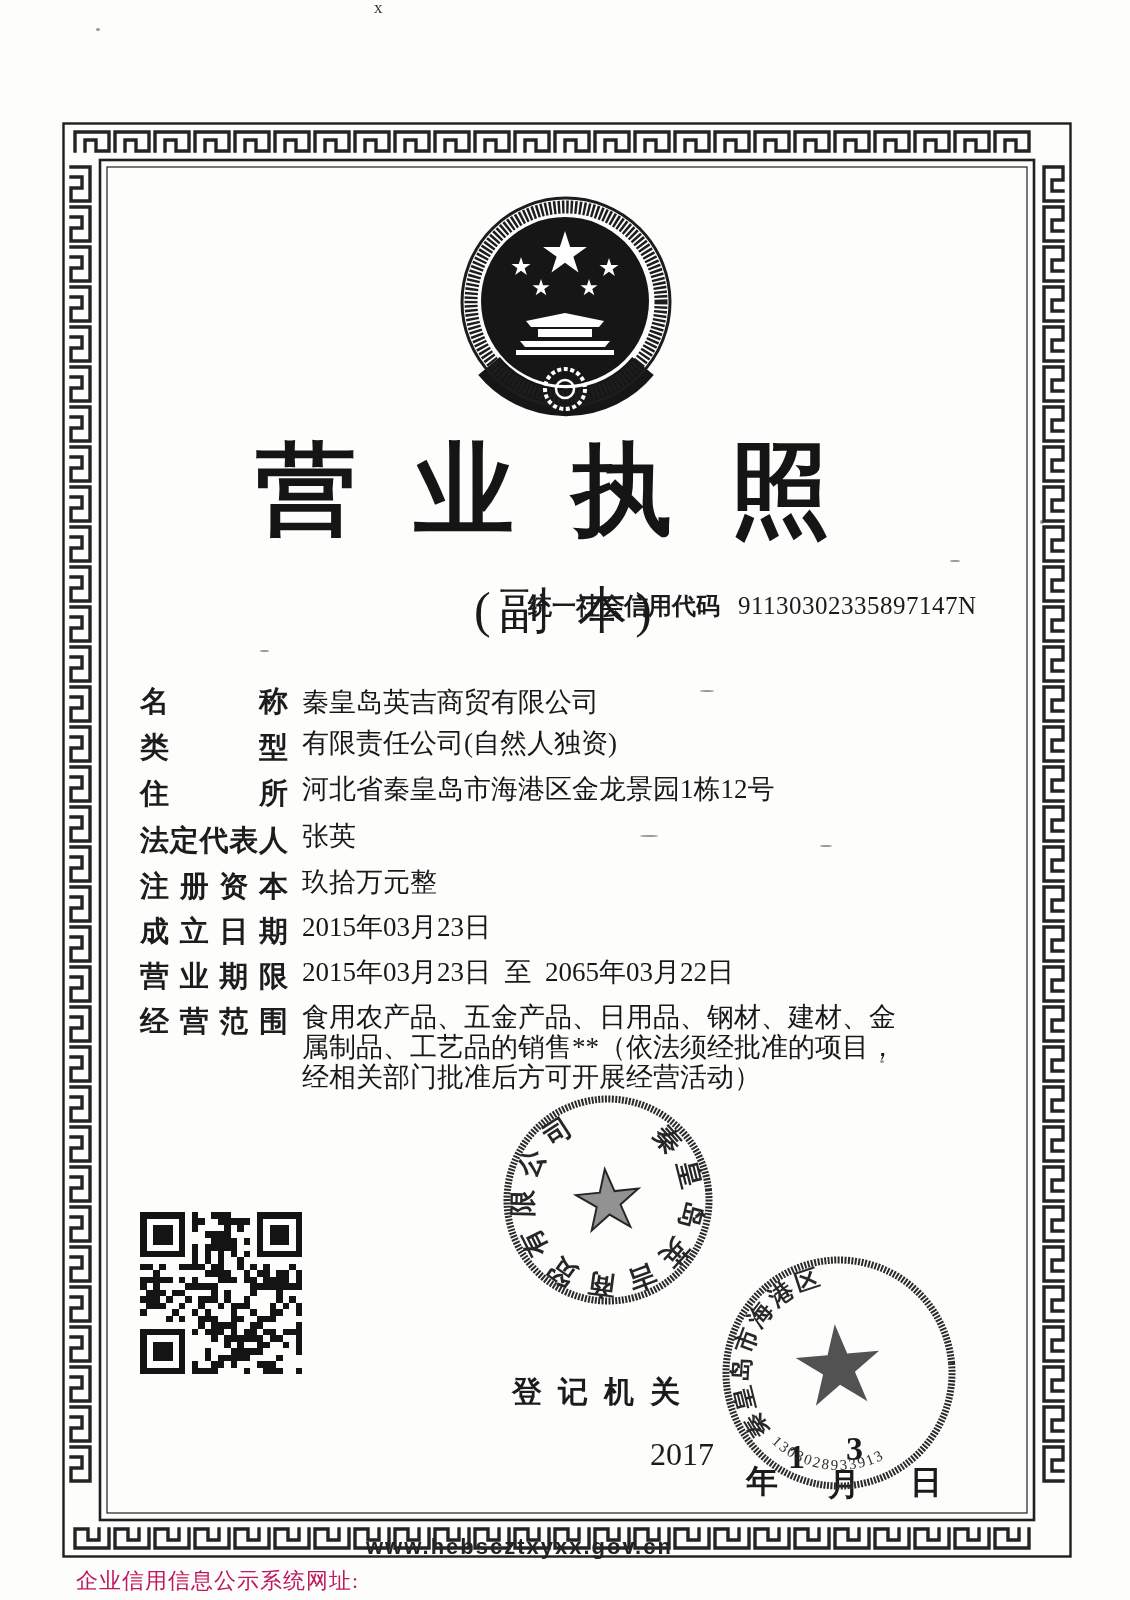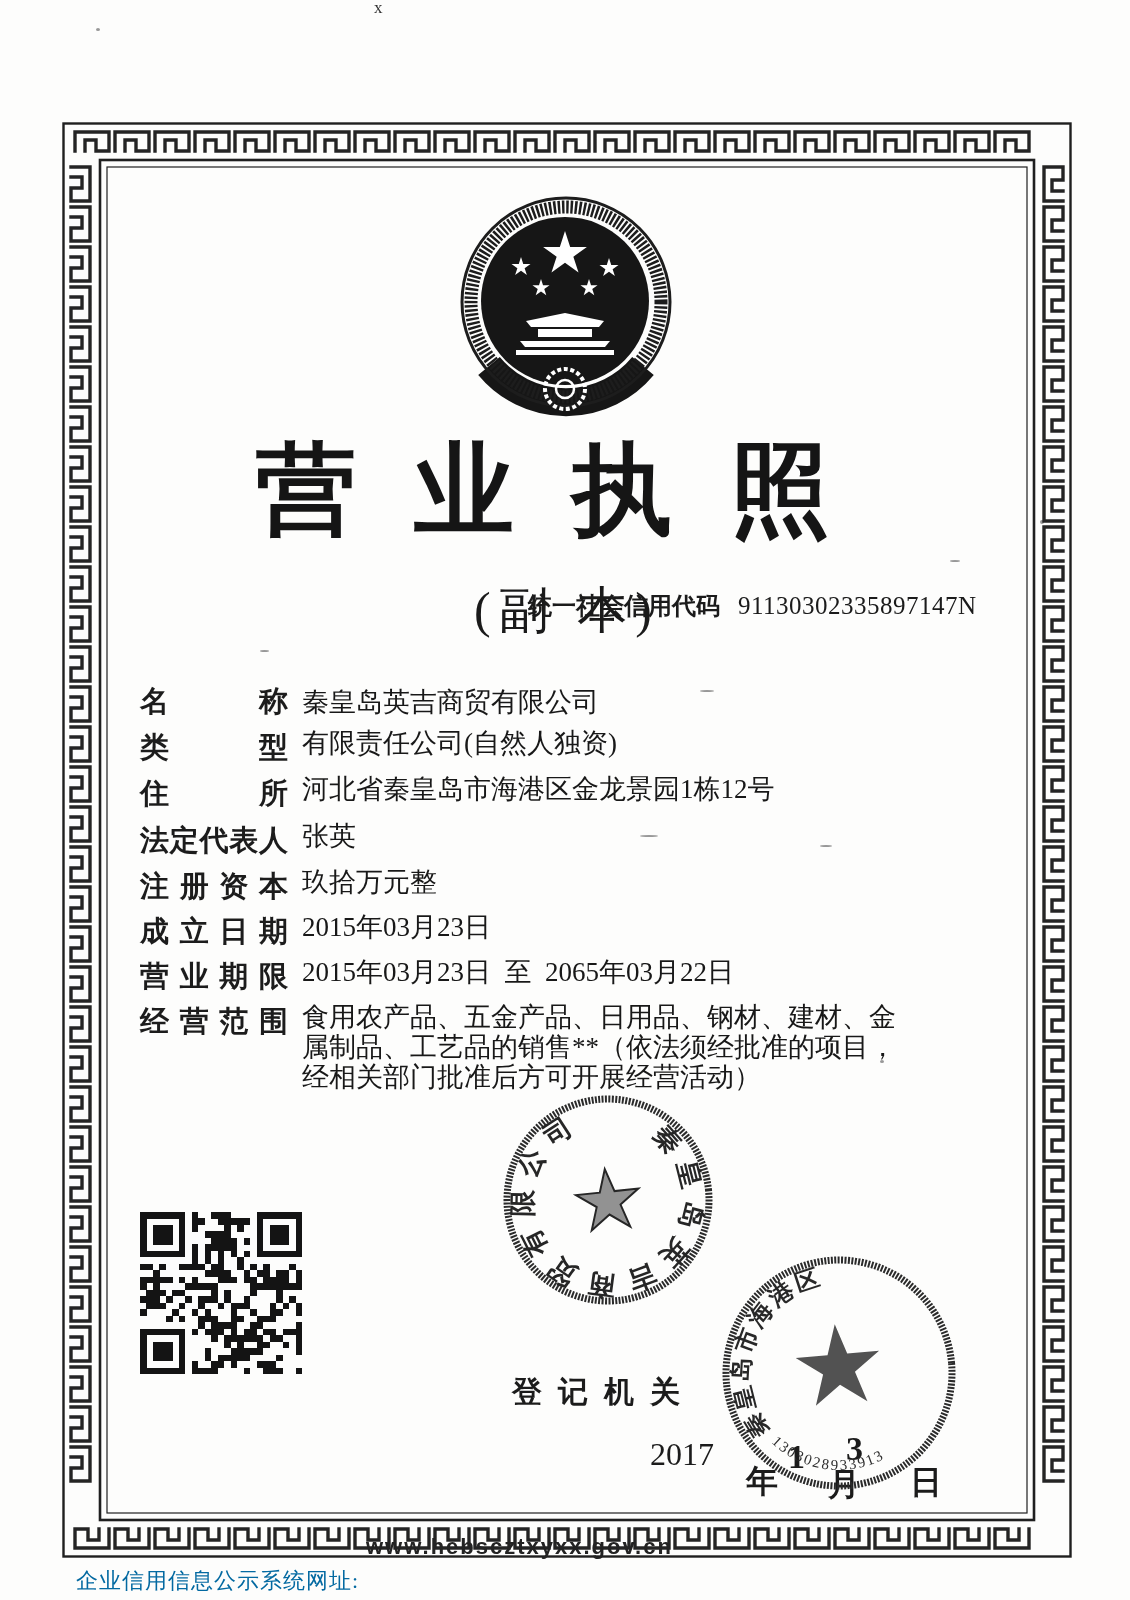--- a/index.html
+++ b/index.html
@@ -16,21 +16,21 @@
   .flabel{width:148px;font-size:29px;font-weight:bold;text-align:justify;
           text-align-last:justify;flex:0 0 148px;color:#1c1c1c;}
   .fvalue{margin-left:14px;font-size:27px;white-space:pre-wrap;line-height:30px;color:#181818;}
   .scope .fvalue{width:618px;}
   .regorgan{font-size:30px;font-weight:bold;letter-spacing:16px;white-space:nowrap;}
   .dt{font-size:32px;}
   .dunit{font-size:32px;font-weight:bold;}
   .ddigit{font-size:34px;font-weight:bold;}
   .url{font-family:"Liberation Sans",sans-serif;font-weight:bold;font-size:22px;
        letter-spacing:2px;color:#232323;}
-  .foot{font-size:22px;color:#0369a1;letter-spacing:1px;white-space:nowrap;}
+  .foot{font-size:22px;color:#be185d;letter-spacing:1px;white-space:nowrap;}
   .speck{position:absolute;background:#555;border-radius:50%;opacity:.6;}
   .topmark{font-size:17px;color:#333;}
   svg text{font-family:"Liberation Sans",sans-serif;}
 </style>
 </head>
 <body>
 
 <div class="page">
 
   <span class="abs topmark" style="left:374px;top:-2px;">x</span>

